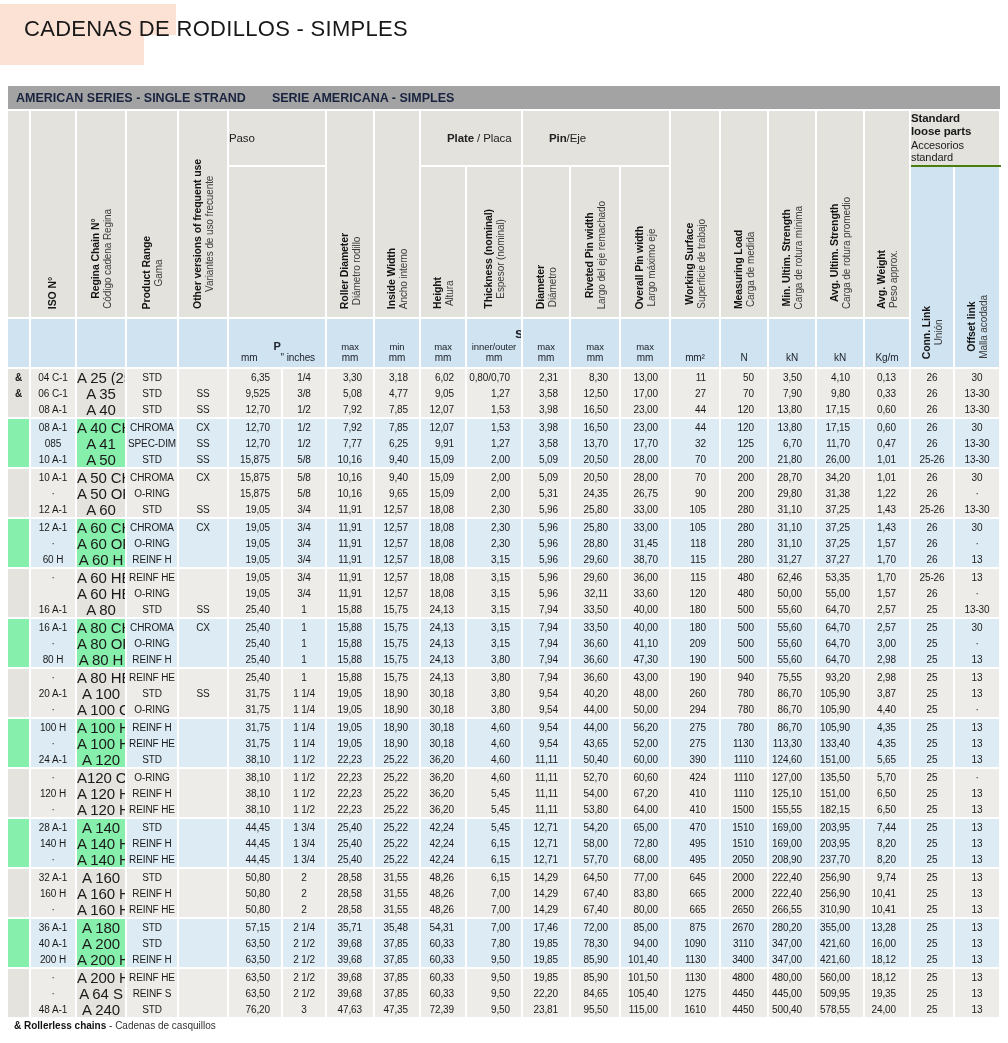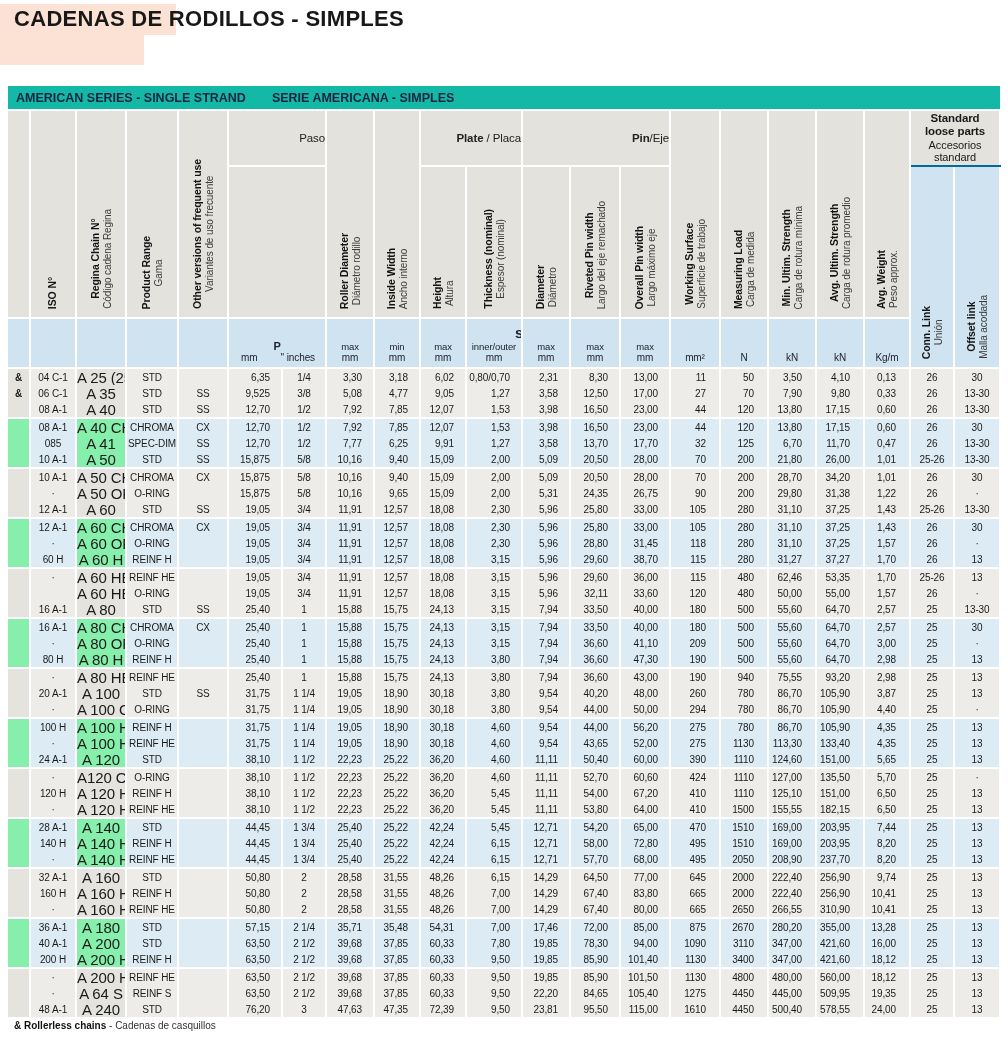--- a/index.html
+++ b/index.html
@@ -3,39 +3,39 @@
 <meta charset="utf-8">
 <style>
   html,body { margin:0; padding:0; background:#fff; }
   body { width:1008px; height:1043px; font-family:"Liberation Sans", sans-serif; color:#1a1a1a; position:relative; }
 
   
   .titlewrap { position:relative; padding:6px 0 0 14px; height:66px; }
   .peach { position:absolute; background:#fbe2d4; z-index:0; }
   .peach.p1 { left:0; top:4px; width:176px; height:31px; }
   .peach.p2 { left:0; top:35px; width:144px; height:30px; }
-  h1 { position:relative; z-index:1; margin:0; font-size:22px; line-height:1.22; font-weight:bold; letter-spacing:0.3px; color:#181818; }
+  h1 { position:relative; z-index:1; margin:10px; font-size:22px; line-height:1.22; font-weight:normal; letter-spacing:0.3px; color:#181818; }
 
   
-  .bar { margin:14px 8px 2px 8px; background:#14b8a6; color:#19233f; font-weight:bold; font-size:12.5px; padding:5px 0 4px 8px; }
+  .bar { margin:14px 8px 2px 8px; background:#a3a3a3; color:#19233f; font-weight:bold; font-size:12.5px; padding:5px 0 4px 8px; }
   .bar span { margin-right:26px; }
 
   
   table { border-collapse:collapse; table-layout:fixed; width:992px; margin-left:8px; font-size:10px; letter-spacing:-0.1px; }
   td { border-right:2px solid #fff; overflow:hidden; padding:0; }
   .hdr { background:#e3e2dd; }
   .ublue { background:#cfe3f0; }
 
   
   tr.rowA td { height:54px; }
   tr.rowB td { height:150px; }
   tr.rowC td { height:44px; }
-  .glabel { text-align:right; vertical-align:middle; font-size:11.5px; color:#222; border-bottom:2px solid #fff; }
+  .glabel { text-align:left; vertical-align:middle; font-size:11.5px; color:#222; border-bottom:2px solid #fff; }
   .glabel b { font-weight:bold;padding-left:26px; }
-  .loose { text-align:center; vertical-align:middle; font-size:11px; line-height:1.15; border-bottom:2px solid #0369a1; }
+  .loose { text-align:left; vertical-align:middle; font-size:11px; line-height:1.15; border-bottom:2px solid #4d7c0f; }
   .loose .b { font-weight:bold; font-size:11.5px; }
   .rot { vertical-align:bottom; text-align:center; }
   .rot .v { display:inline-block; writing-mode:vertical-rl; transform:rotate(180deg); white-space:nowrap; line-height:1.12; padding:6px 0 6px 0; }
   .rot .en { display:block; font-weight:bold; font-size:10.5px; color:#141414; }
   .rot .es { display:block; font-size:10px; color:#3a3a3a; }
   .bb { border-bottom:2px solid #fff; }
 
   
   .u { vertical-align:bottom; text-align:center; font-size:10px; color:#20242c; padding-bottom:4px; }
   .u .sym { font-weight:bold; font-size:15px;padding-left:48px; }

